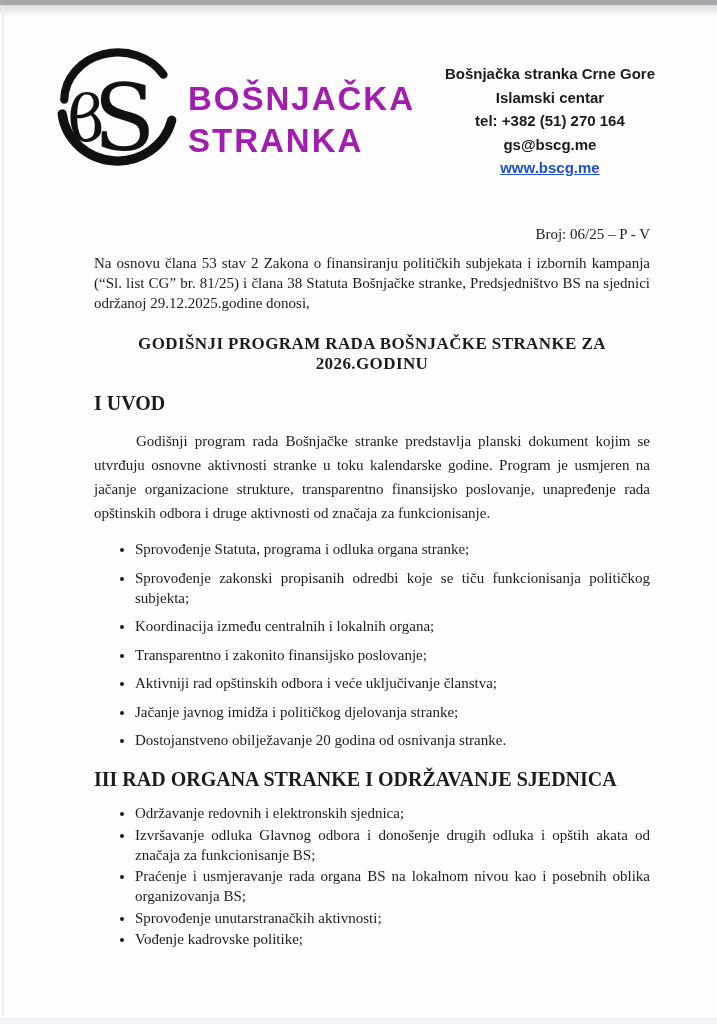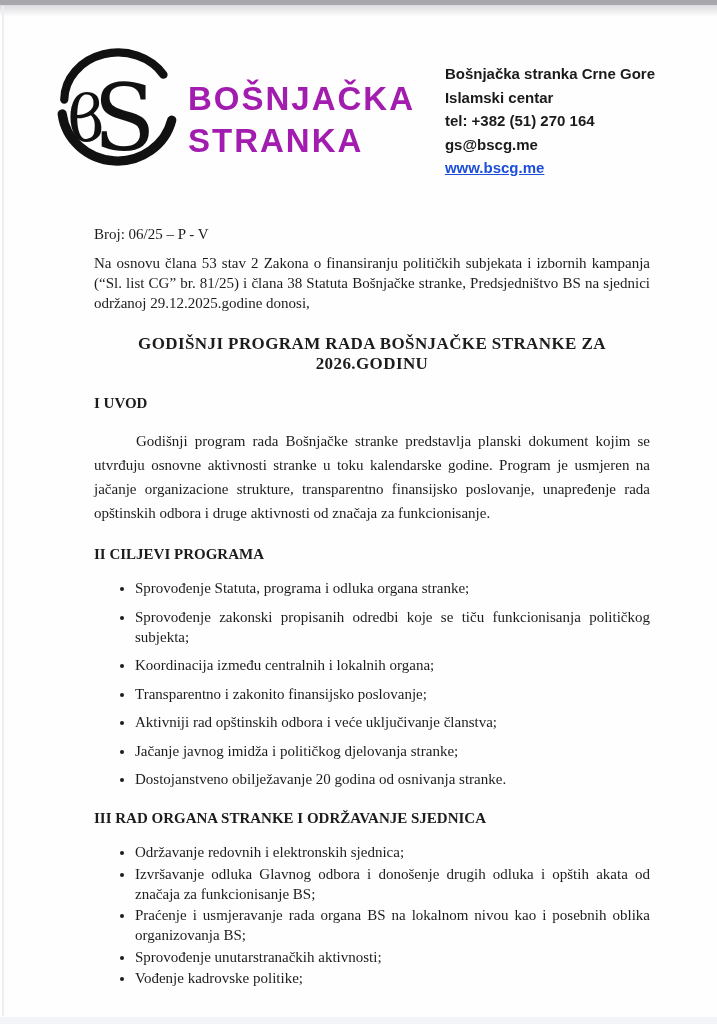--- a/index.html
+++ b/index.html
@@ -18,35 +18,35 @@
   
   .letterhead{position:absolute;top:52px;left:56px;right:62px;display:flex;align-items:flex-start;}
   .logo-wrap{width:124px;height:124px;flex:0 0 auto;}
   .logo-wrap svg{overflow:visible;}
   .brand{
     margin-left:8px;padding-top:26px;
     font-family:"Liberation Sans",sans-serif;font-weight:bold;
     font-size:33px;line-height:42px;letter-spacing:2px;color:#a21caf;white-space:nowrap;
   }
   .contact{
-    margin-left:auto;text-align:left;padding-top:10px;
+    margin-left:auto;text-align:center;padding-top:10px;
     font-family:"Liberation Sans",sans-serif;font-weight:bold;
     font-size:15px;line-height:23.5px;color:#1a1a1a;
   }
   .contact .website{text-decoration:underline;color:#1d4ed8;}
 
   
   .content{position:absolute;top:224px;left:94px;width:556px;font-size:15px;}
-  .ref{line-height:20px;}
+  .ref{line-height:20px;text-align:right;}
   .preamble{margin:9px 0 0 0;text-align:justify;line-height:20px;}
   .doc-title{
     margin:21px 0 0 0;font-size:17px;font-weight:bold;
     text-align:center;letter-spacing:0.4px;line-height:20px;
   }
-  .sec-heading{font-weight:bold;font-size:15px;margin:19px 0 0 0;line-height:20px;}
+  .sec-heading{font-weight:bold;font-size:20px;margin:19px 0 0 0;line-height:20px;}
   .sec-par{margin:16px 0 0 0;text-align:justify;text-indent:42px;line-height:24px;}
   ul.bullets{margin:14px 0 0 0;padding:0 0 0 41px;list-style:disc outside;}
   ul.bullets li{text-align:justify;line-height:20px;}
   ul.bullets.spaced li{margin-bottom:8.5px;}
   ul.bullets.tight li{margin-bottom:1.5px;}
 </style>
 </head>
 <body>
 
 <div class="sheet">
@@ -82,21 +82,20 @@
       <div>Broj: 06/25 – P - V</div>
     </div>
 
     <p class="preamble">Na osnovu člana 53 stav 2 Zakona o finansiranju političkih subjekata i izbornih kampanja (“Sl. list CG” br. 81/25) i člana 38 Statuta Bošnjačke stranke, Predsjedništvo BS na sjednici održanoj 29.12.2025.godine donosi,</p>
 
     <p class="doc-title">GODIŠNJI PROGRAM RADA BOŠNJAČKE STRANKE ZA 2026.GODINU</p>
 
     <p class="sec-heading">I UVOD</p>
     <p class="sec-par">Godišnji program rada Bošnjačke stranke predstavlja planski dokument kojim se utvrđuju osnovne aktivnosti stranke u toku kalendarske godine. Program je usmjeren na jačanje organizacione strukture, transparentno finansijsko poslovanje, unapređenje rada opštinskih odbora i druge aktivnosti od značaja za funkcionisanje.</p>
 
-    <p class="sec-heading">II CILJEVI PROGRAMA</p>
     <ul class="bullets spaced">
       <li>Sprovođenje Statuta, programa i odluka organa stranke;</li>
       <li>Sprovođenje zakonski propisanih odredbi koje se tiču funkcionisanja političkog subjekta;</li>
       <li>Koordinacija između centralnih i lokalnih organa;</li>
       <li>Transparentno i zakonito finansijsko poslovanje;</li>
       <li>Aktivniji rad opštinskih odbora i veće uključivanje članstva;</li>
       <li>Jačanje javnog imidža i političkog djelovanja stranke;</li>
       <li>Dostojanstveno obilježavanje 20 godina od osnivanja stranke.</li>
     </ul>
 

